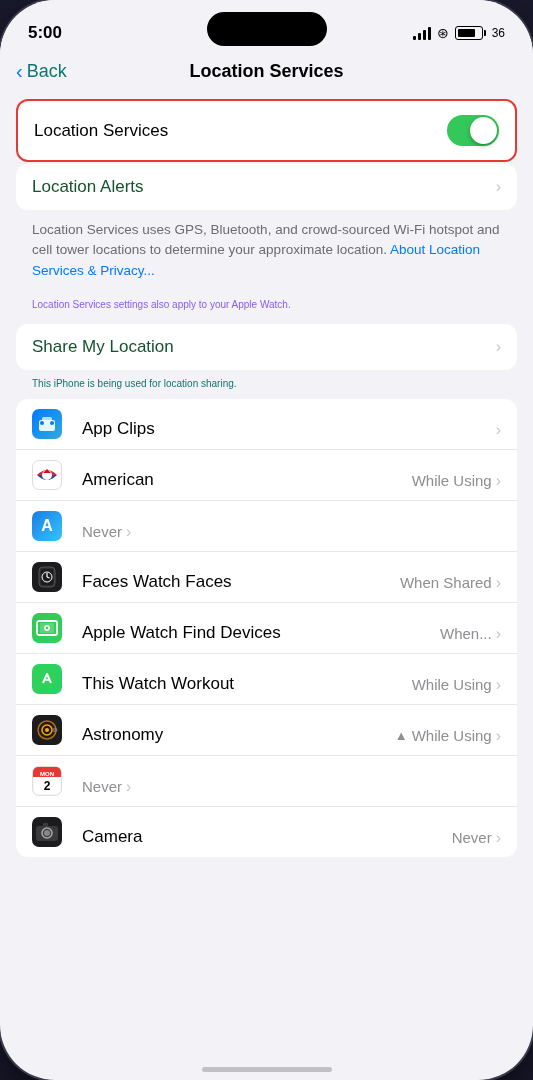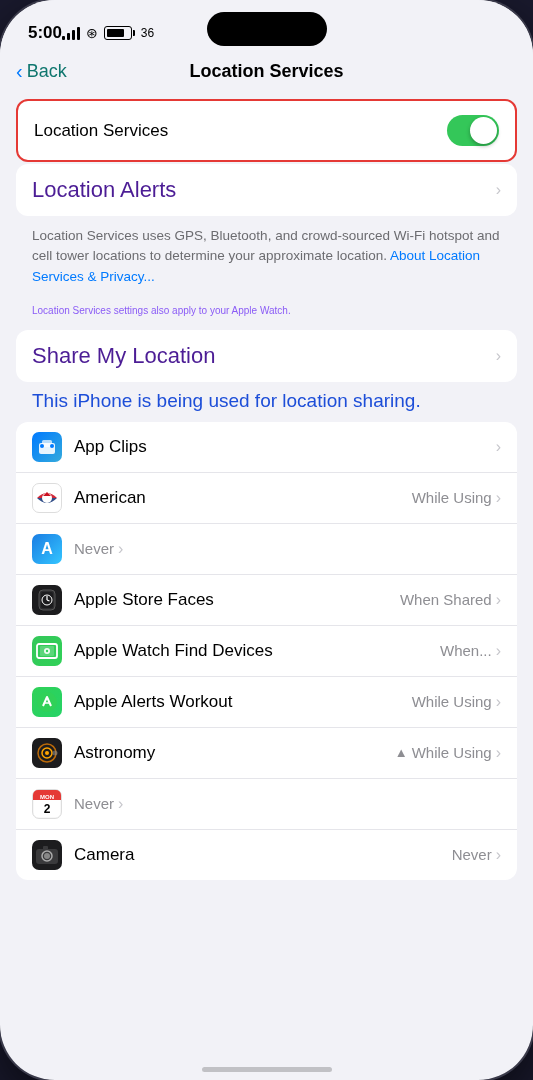--- a/index.html
+++ b/index.html
@@ -30,21 +30,21 @@
       right: 0;
       bottom: 0;
       background: #f2f2f7;
       border-radius: 50px;
       overflow: hidden;
     }
 
     
     .status-bar {
       display: flex;
-      justify-content: flex-start;
+      justify-content: space-between;
       align-items: center;
       padding: 14px 28px 0;
       height: 52px;
       background: #f2f2f7;
     }
 
     .status-time {
       font-size: 17px;
       font-weight: 600;
       color: #000;
@@ -217,22 +217,22 @@
       padding: 13px 16px;
       border-bottom: 0.5px solid #e5e5ea;
       cursor: pointer;
     }
 
     .settings-row:last-child {
       border-bottom: none;
     }
 
     .settings-row-left {
-      font-size: 22px;
-      color: #4c1d95;
+      font-size: 17px;
+      color: #14532d;
     }
 
     .settings-row-right {
       display: flex;
       align-items: center;
       gap: 4px;
       color: #8e8e93;
       font-size: 15px;
     }
 
@@ -263,25 +263,25 @@
     
     .app-list-card {
       background: #fff;
       border-radius: 12px;
       margin-bottom: 2px;
       overflow: hidden;
     }
 
     .app-row {
       display: flex;
-      align-items: center;
+      align-items: flex-end;
       padding: 10px 16px;
       border-bottom: 0.5px solid #e5e5ea;
       cursor: pointer;
-      gap: 12px;
+      gap: 20px;
     }
 
     .app-row:last-child {
       border-bottom: none;
     }
 
     .app-icon {
       width: 30px;
       height: 30px;
       border-radius: 7px;
@@ -349,22 +349,22 @@
     }
 
     .location-arrow {
       color: #8e8e93;
       font-size: 13px;
     }
 
     
     .section-info {
       padding: 6px 16px 10px;
-      font-size: 19px;
-      color: #1d4ed8;
+      font-size: 10px;
+      color: #0f766e;
     }
 
     
     .home-indicator {
       position: absolute;
       bottom: 8px;
       left: 50%;
       transform: translateX(-50%);
       width: 130px;
       height: 5px;
@@ -505,21 +505,21 @@
         <div class="app-row">
           <div class="app-icon app-icon-watchfaces">
             <svg width="22" height="22" viewBox="0 0 22 22">
               <rect x="3" y="1" width="16" height="20" rx="4" fill="#2c2c2e" stroke="#555" stroke-width="1"></rect>
               <rect x="5" y="3" width="12" height="16" rx="2" fill="#1c1c1e"></rect>
               <circle cx="11" cy="11" r="5" fill="none" stroke="#fff" stroke-width="1"></circle>
               <line x1="11" y1="11" x2="11" y2="7" stroke="#fff" stroke-width="1.2"></line>
               <line x1="11" y1="11" x2="13.5" y2="12" stroke="#fff" stroke-width="1.2"></line>
             </svg>
           </div>
-          <span class="app-name">Apple Store Faces</span>
+          <span class="app-name">Faces Watch Faces</span>
           <div class="app-permission">
             <span>When Shared</span>
             <span class="chevron-right">›</span>
           </div>
         </div>
 
         <div class="app-row">
           <div class="app-icon app-icon-finddevices">
             <svg width="22" height="22" viewBox="0 0 22 22">
               <rect x="1" y="4" width="20" height="14" rx="2" fill="none" stroke="white" stroke-width="1.8"></rect>
@@ -536,21 +536,21 @@
         </div>
 
         <div class="app-row">
           <div class="app-icon app-icon-workout">
             <svg width="22" height="22" viewBox="0 0 22 22">
               <circle cx="11" cy="11" r="10" fill="#30d158"></circle>
               <path d="M7 15 L11 6 L15 15" stroke="white" stroke-width="2" fill="none" stroke-linejoin="round"></path>
               <path d="M8.5 12 L13.5 12" stroke="white" stroke-width="1.5"></path>
             </svg>
           </div>
-          <span class="app-name">Apple Alerts Workout</span>
+          <span class="app-name">This Watch Workout</span>
           <div class="app-permission">
             <span>While Using</span>
             <span class="chevron-right">›</span>
           </div>
         </div>
 
         <div class="app-row">
           <div class="app-icon app-icon-astronomy">
             <svg width="28" height="28" viewBox="0 0 28 28">
               <rect width="28" height="28" rx="7" fill="#1c1c1e"></rect>

